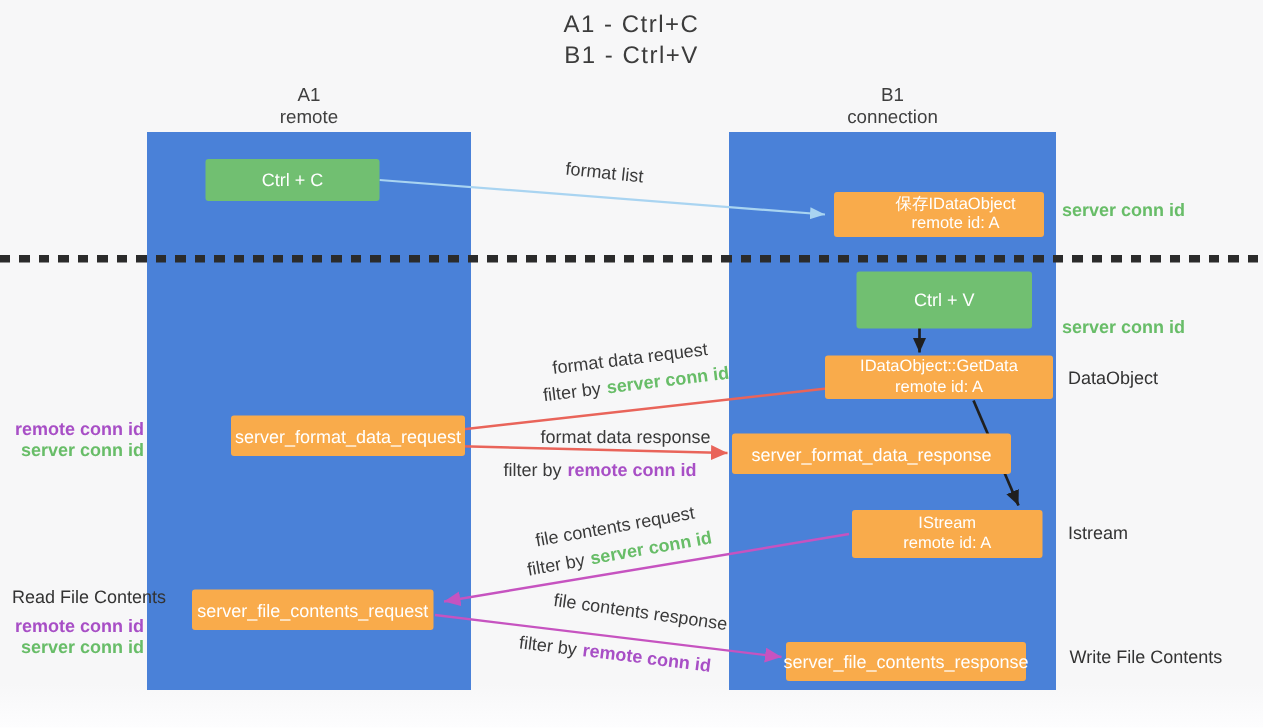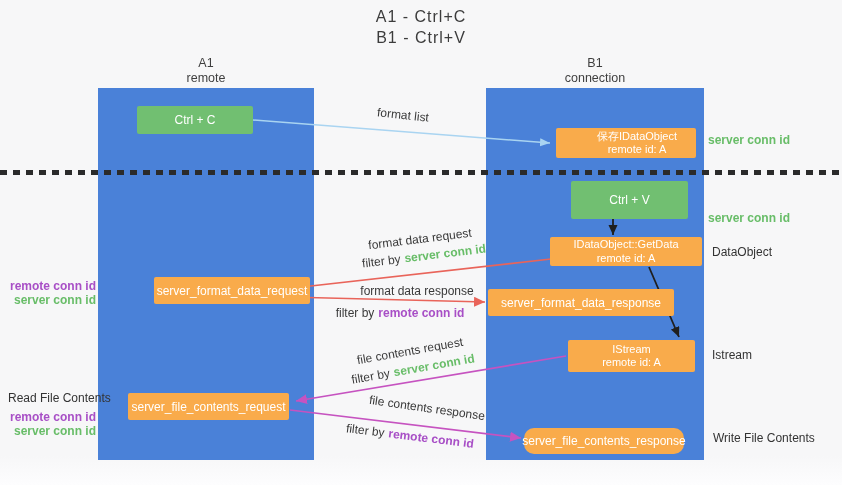--- a/index.html
+++ b/index.html
@@ -106,21 +106,21 @@
 
   <div class="abs node orange fs11" style="left:568px;top:340px;width:127px;height:32px;">
     <span>IStream</span>
     <span>remote id: A</span>
   </div>
 
   <div class="abs node orange fs12" style="left:128px;top:393px;width:161px;height:27px;">
     <span>server_file_contents_request</span>
   </div>
 
-  <div class="abs node orange fs12" style="left:524px;top:428px;width:160px;height:26px;border-radius:10px;">
+  <div class="abs node orange fs12" style="left:524px;top:428px;width:160px;height:26px;">
     <span>server_file_contents_response</span>
   </div>
 
   <div class="abs elabel" style="left:353px;top:108px;width:100px;transform:rotate(6deg);">format list</div>
 
   <div class="abs elabel" style="left:340px;top:232px;width:160px;transform:rotate(-7deg);">format data request</div>
   <div class="abs elabel" style="left:344px;top:249px;width:160px;transform:rotate(-7deg);">
     <span>filter by</span><span class="green-t gap">server conn id</span>
   </div>
 

